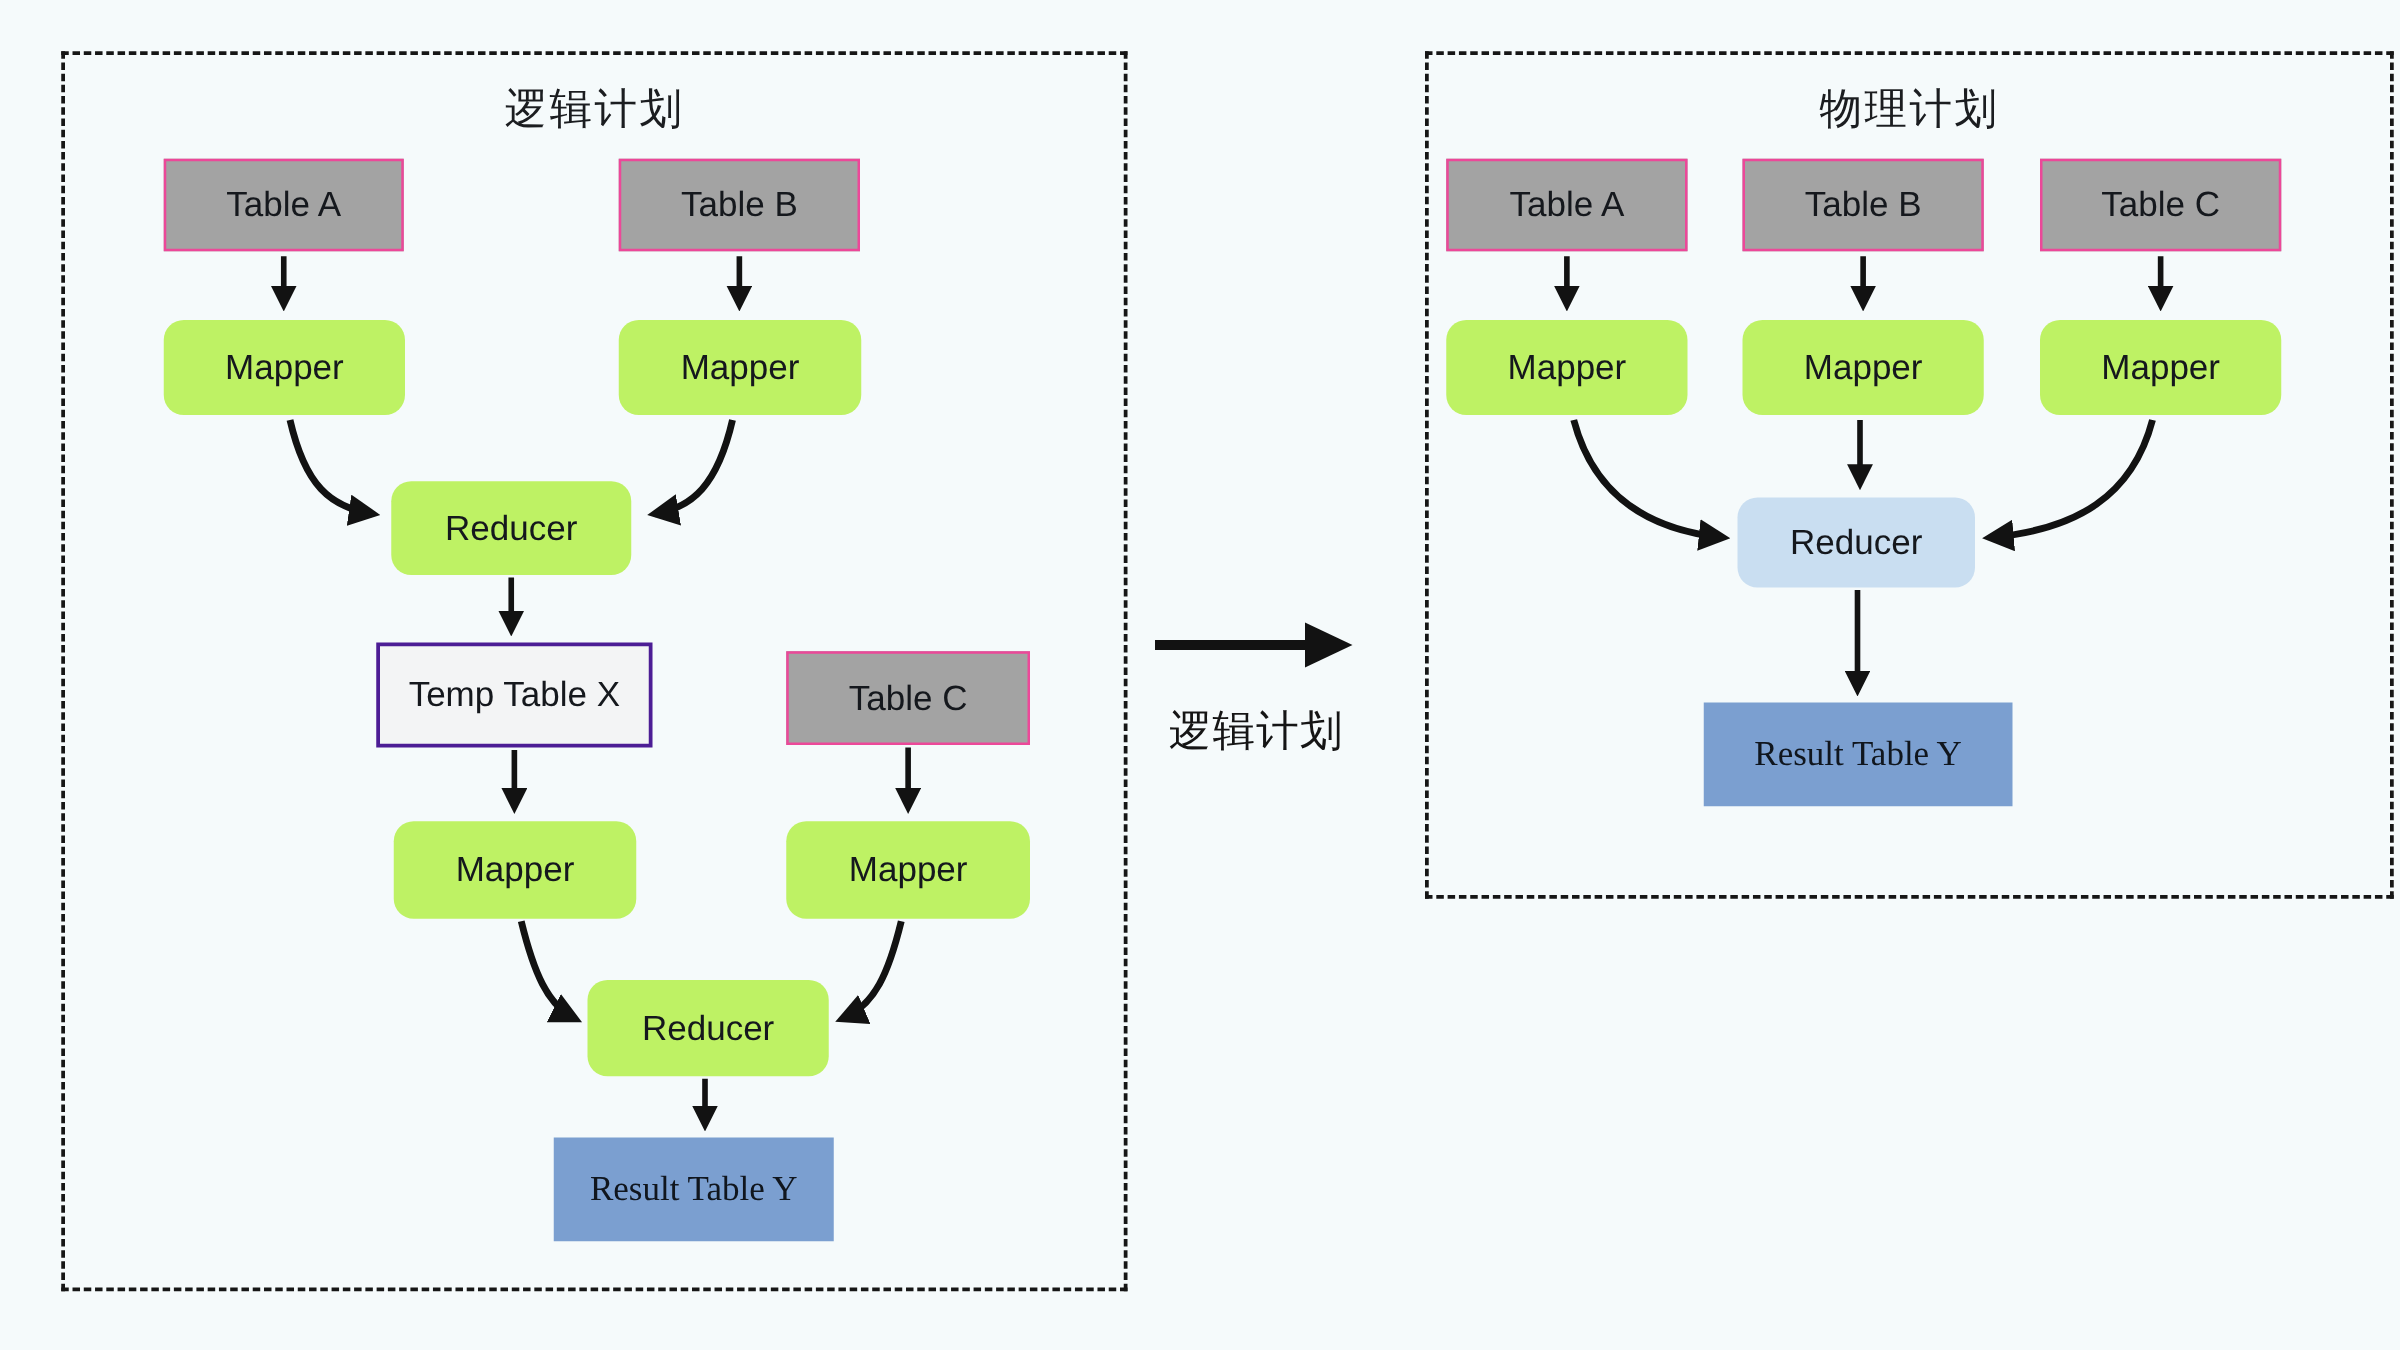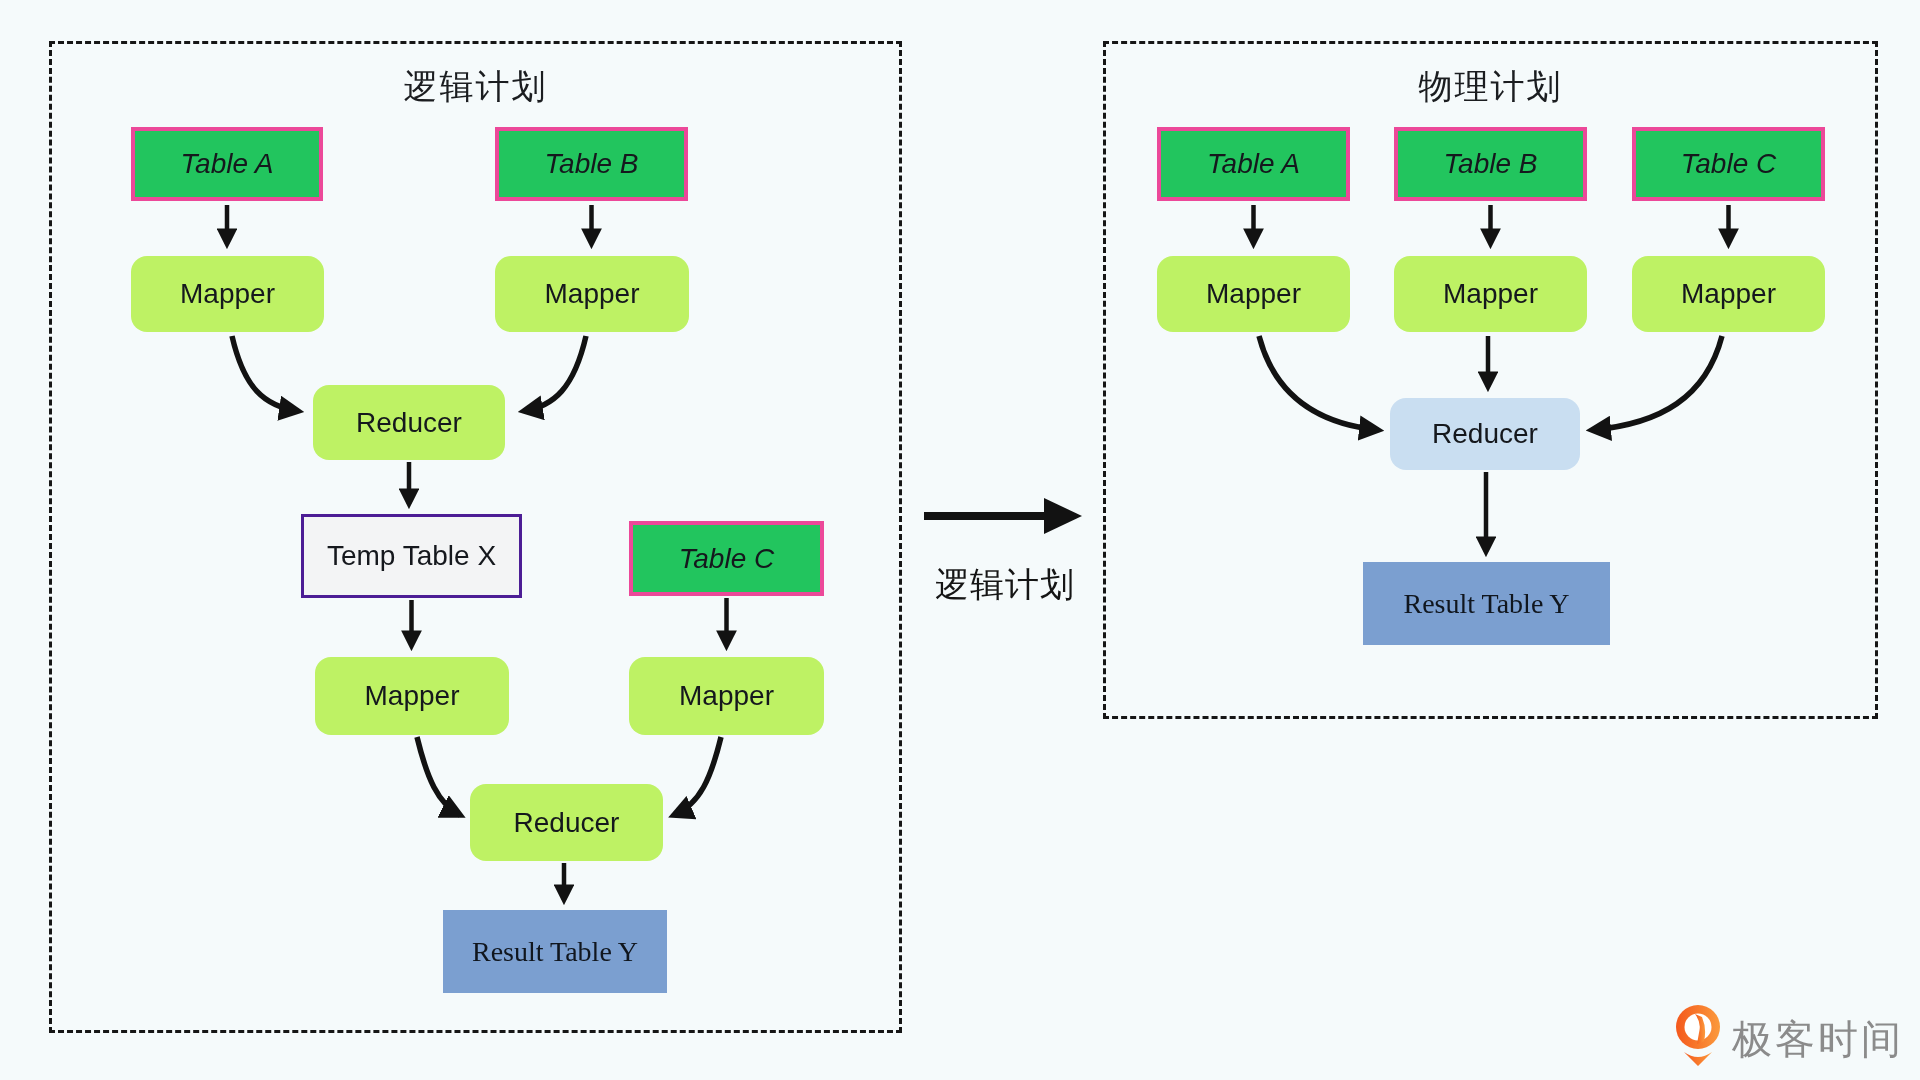--- a/index.html
+++ b/index.html
@@ -23,23 +23,22 @@
     letter-spacing:2px;
   }
   .node{
     position:absolute;
     display:flex;align-items:center;justify-content:center;
     font-size:28px;color:#15181d;
     box-sizing:border-box;
     white-space:nowrap;
   }
   .table-box{
-    background:#22c55e;
-    border:4px solid #ec4899;
-    font-style:italic;
+    background:#a3a3a3;
+    border:2px solid #ec4899;
   }
   .process-box{
     background:#bef264;
     border-radius:16px;
   }
   .reducer-light{background:#c9def1;}
   .temp-box{
     background:#f3f4f5;
     border:3px solid #4c1d95;
   }
@@ -91,21 +90,21 @@
 
   <div class="node process-box" style="left:315px;top:657px;width:194px;height:78px;">Mapper</div>
   <div class="node process-box" style="left:629px;top:657px;width:195px;height:78px;">Mapper</div>
 
   <div class="node process-box" style="left:470px;top:784px;width:193px;height:77px;">Reducer</div>
 
   <div class="node result-box" style="left:443px;top:910px;width:224px;height:83px;">Result Table Y</div>
 
   <div class="optimizer-label">逻辑计划</div>
 
-  <div class="plan" style="left:1103px;top:41px;width:775px;height:678px;">
+  <div class="plan" style="left:1140px;top:41px;width:775px;height:678px;">
     <div class="plan-title">物理计划</div>
   </div>
 
   <div class="node table-box" style="left:1157px;top:127px;width:193px;height:74px;">Table A</div>
   <div class="node table-box" style="left:1394px;top:127px;width:193px;height:74px;">Table B</div>
   <div class="node table-box" style="left:1632px;top:127px;width:193px;height:74px;">Table C</div>
 
   <div class="node process-box" style="left:1157px;top:256px;width:193px;height:76px;">Mapper</div>
   <div class="node process-box" style="left:1394px;top:256px;width:193px;height:76px;">Mapper</div>
   <div class="node process-box" style="left:1632px;top:256px;width:193px;height:76px;">Mapper</div>
@@ -143,29 +142,14 @@
       <path d="M1253.5 205 V244" stroke-width="4.5" marker-end="url(#ah)"></path>
       <path d="M1490.5 205 V244" stroke-width="4.5" marker-end="url(#ah)"></path>
       <path d="M1728.5 205 V244" stroke-width="4.5" marker-end="url(#ah)"></path>
       <path d="M1259 336 C 1275 397, 1320 424, 1378 430" stroke-width="5.5" marker-end="url(#ah)"></path>
       <path d="M1488 336 V387" stroke-width="4.5" marker-end="url(#ah)"></path>
       <path d="M1722 336 C 1706 397, 1661 424, 1592 430" stroke-width="5.5" marker-end="url(#ah)"></path>
       <path d="M1486 472 V552" stroke-width="4.5" marker-end="url(#ah)"></path>
     </g>
   </svg>
 
-  <div class="brand">
-    <svg width="48" height="64" viewBox="0 0 48 64">
-      <defs>
-        <linearGradient id="gk" x1="0" y1="0" x2="1" y2="0">
-          <stop offset="0" stop-color="#f4581c"></stop>
-          <stop offset="1" stop-color="#fb9a3c"></stop>
-        </linearGradient>
-      </defs>
-      <circle cx="24" cy="23" r="22" fill="url(#gk)"></circle>
-      <circle cx="24" cy="23" r="13.5" fill="#ffffff"></circle>
-      <path d="M21 10 q6 8 4.5 16 l-2.5 14 q5 -1 7 -3 q3 -12 -2 -24 z" fill="url(#gk)"></path>
-      <path d="M10 48 q14 10 28 0 l-14 14 z" fill="url(#gk)"></path>
-    </svg>
-    <div class="brand-text">极客时间</div>
-  </div>
 
 </div>
 
 </body></html>

